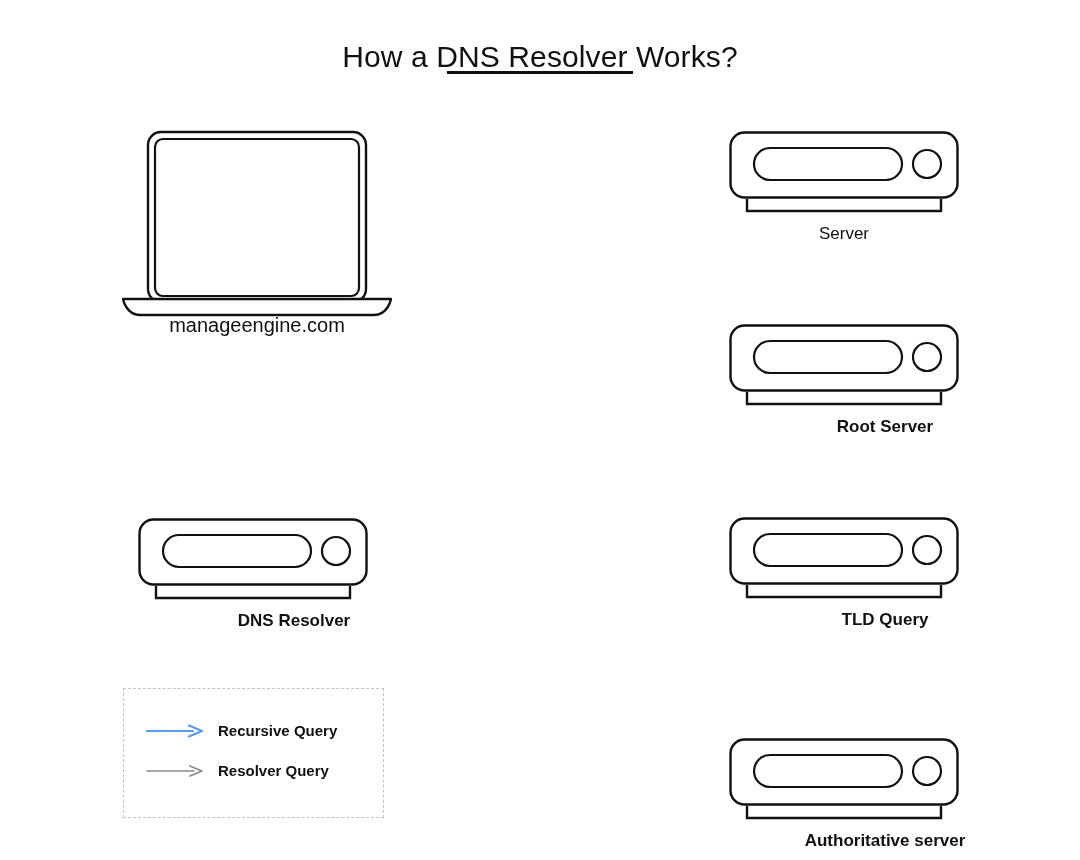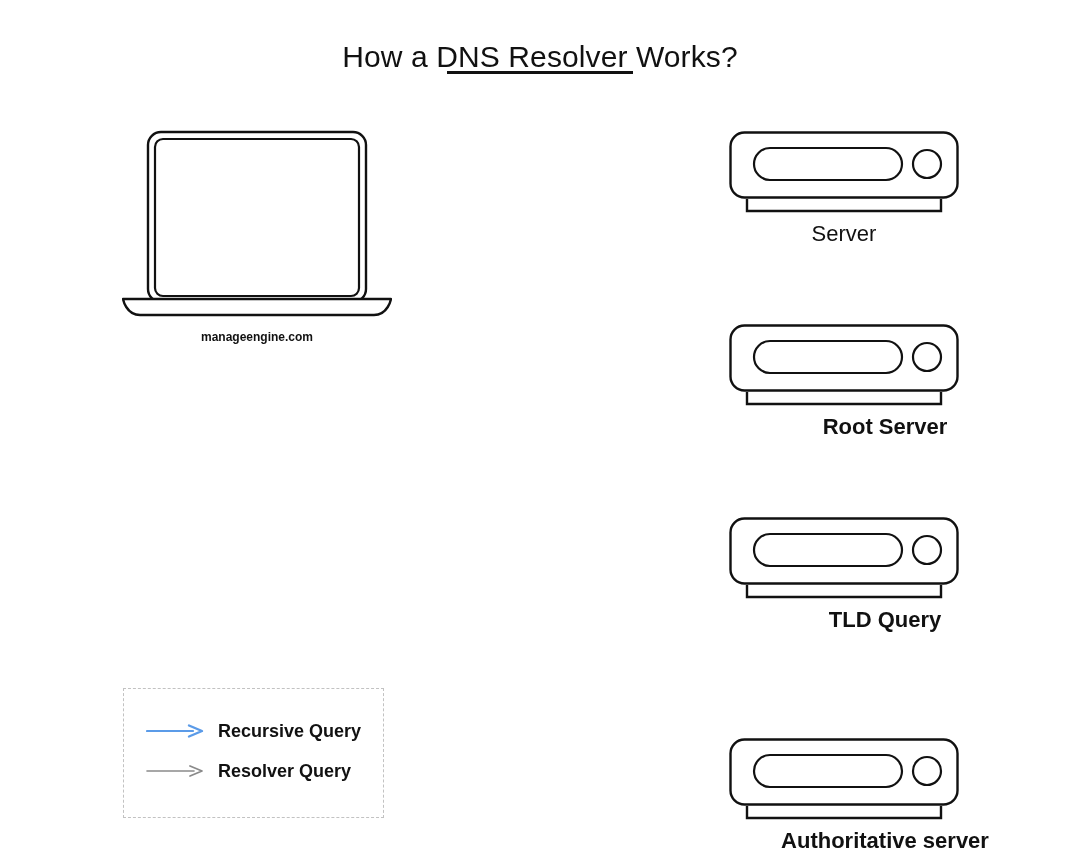--- a/index.html
+++ b/index.html
@@ -54,32 +54,32 @@
   
   .node {
     position: absolute;
   }
   .node-label {
     position: absolute;
     left: 50%;
     transform: translateX(-50%);
     white-space: nowrap;
     font-family: "Liberation Sans", sans-serif;
-    font-size: 22px;
+    font-size: 17px;
     line-height: 22px;
     color: #111111;
     text-align: center;
   }
   .node-label.bold { font-weight: 700; margin-left: 41px; }
   .node-label.regular { font-weight: 400; }
 
   
   .laptop { left: 122px; top: 130px; width: 270px; height: 185px; }
   .laptop svg { display: block; }
-  .laptop .node-label { top: 196px; font-weight: 700; font-size: 12px; }
+  .laptop .node-label { top: 184px; font-weight: 400; font-size: 20px; }
 
   
   .server { width: 230px; height: 90px; }
   .server svg { display: block; }
   .server .node-label { top: 92px; }
 
   .server-server        { left: 729px; top: 131px; }
   .server-root          { left: 729px; top: 324px; }
   .server-tld           { left: 729px; top: 517px; }
   .server-authoritative { left: 729px; top: 738px; }
@@ -101,21 +101,21 @@
     left: 22px;
     display: flex;
     align-items: center;
     gap: 12px;
   }
   .legend-row-1 { top: 31px; }
   .legend-row-2 { top: 71px; }
   .legend-arrow { display: block; }
   .legend-text {
     font-family: "Liberation Sans", sans-serif;
-    font-size: 18px;
+    font-size: 15px;
     font-weight: 700;
     color: #111111;
     white-space: nowrap;
     line-height: 22px;
   }
 </style>
 </head>
 <body>
 
 <div class="canvas">
@@ -150,20 +150,29 @@
   <div class="node server server-root">
     <svg width="230" height="90" viewBox="0 0 230 90" fill="none">
       <rect x="1.5" y="1.5" width="227" height="65" rx="14" ry="14" stroke="#111111" stroke-width="2.4" fill="#ffffff"></rect>
       <rect x="25" y="17" width="148" height="32" rx="16" ry="16" stroke="#111111" stroke-width="2.2" fill="#ffffff"></rect>
       <circle cx="198" cy="33" r="14" stroke="#111111" stroke-width="2.2" fill="#ffffff"></circle>
       <path d="M18 68 V80 H212 V68" stroke="#111111" stroke-width="2.4" fill="none"></path>
     </svg>
     <div class="node-label bold">Root Server</div>
   </div>
 
+  <div class="node server server-resolver">
+    <svg width="230" height="90" viewBox="0 0 230 90" fill="none">
+      <rect x="1.5" y="1.5" width="227" height="65" rx="14" ry="14" stroke="#111111" stroke-width="2.4" fill="#ffffff"></rect>
+      <rect x="25" y="17" width="148" height="32" rx="16" ry="16" stroke="#111111" stroke-width="2.2" fill="#ffffff"></rect>
+      <circle cx="198" cy="33" r="14" stroke="#111111" stroke-width="2.2" fill="#ffffff"></circle>
+      <path d="M18 68 V80 H212 V68" stroke="#111111" stroke-width="2.4" fill="none"></path>
+    </svg>
+    <div class="node-label bold">DNS Resolver</div>
+  </div>
 
   <div class="node server server-tld">
     <svg width="230" height="90" viewBox="0 0 230 90" fill="none">
       <rect x="1.5" y="1.5" width="227" height="65" rx="14" ry="14" stroke="#111111" stroke-width="2.4" fill="#ffffff"></rect>
       <rect x="25" y="17" width="148" height="32" rx="16" ry="16" stroke="#111111" stroke-width="2.2" fill="#ffffff"></rect>
       <circle cx="198" cy="33" r="14" stroke="#111111" stroke-width="2.2" fill="#ffffff"></circle>
       <path d="M18 68 V80 H212 V68" stroke="#111111" stroke-width="2.4" fill="none"></path>
     </svg>
     <div class="node-label bold">TLD Query</div>
   </div>

